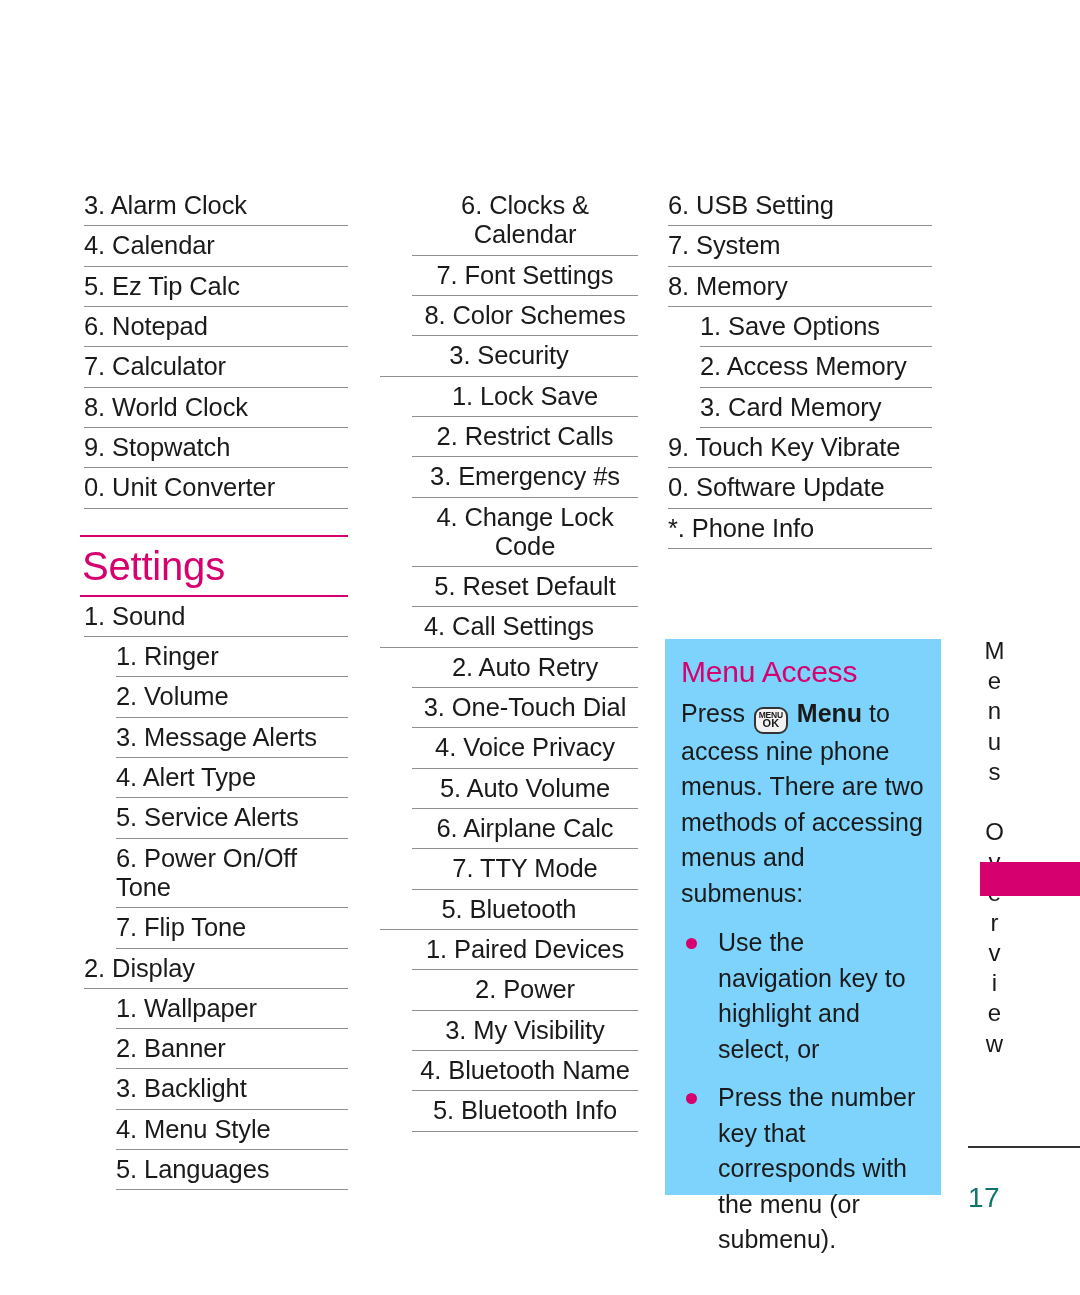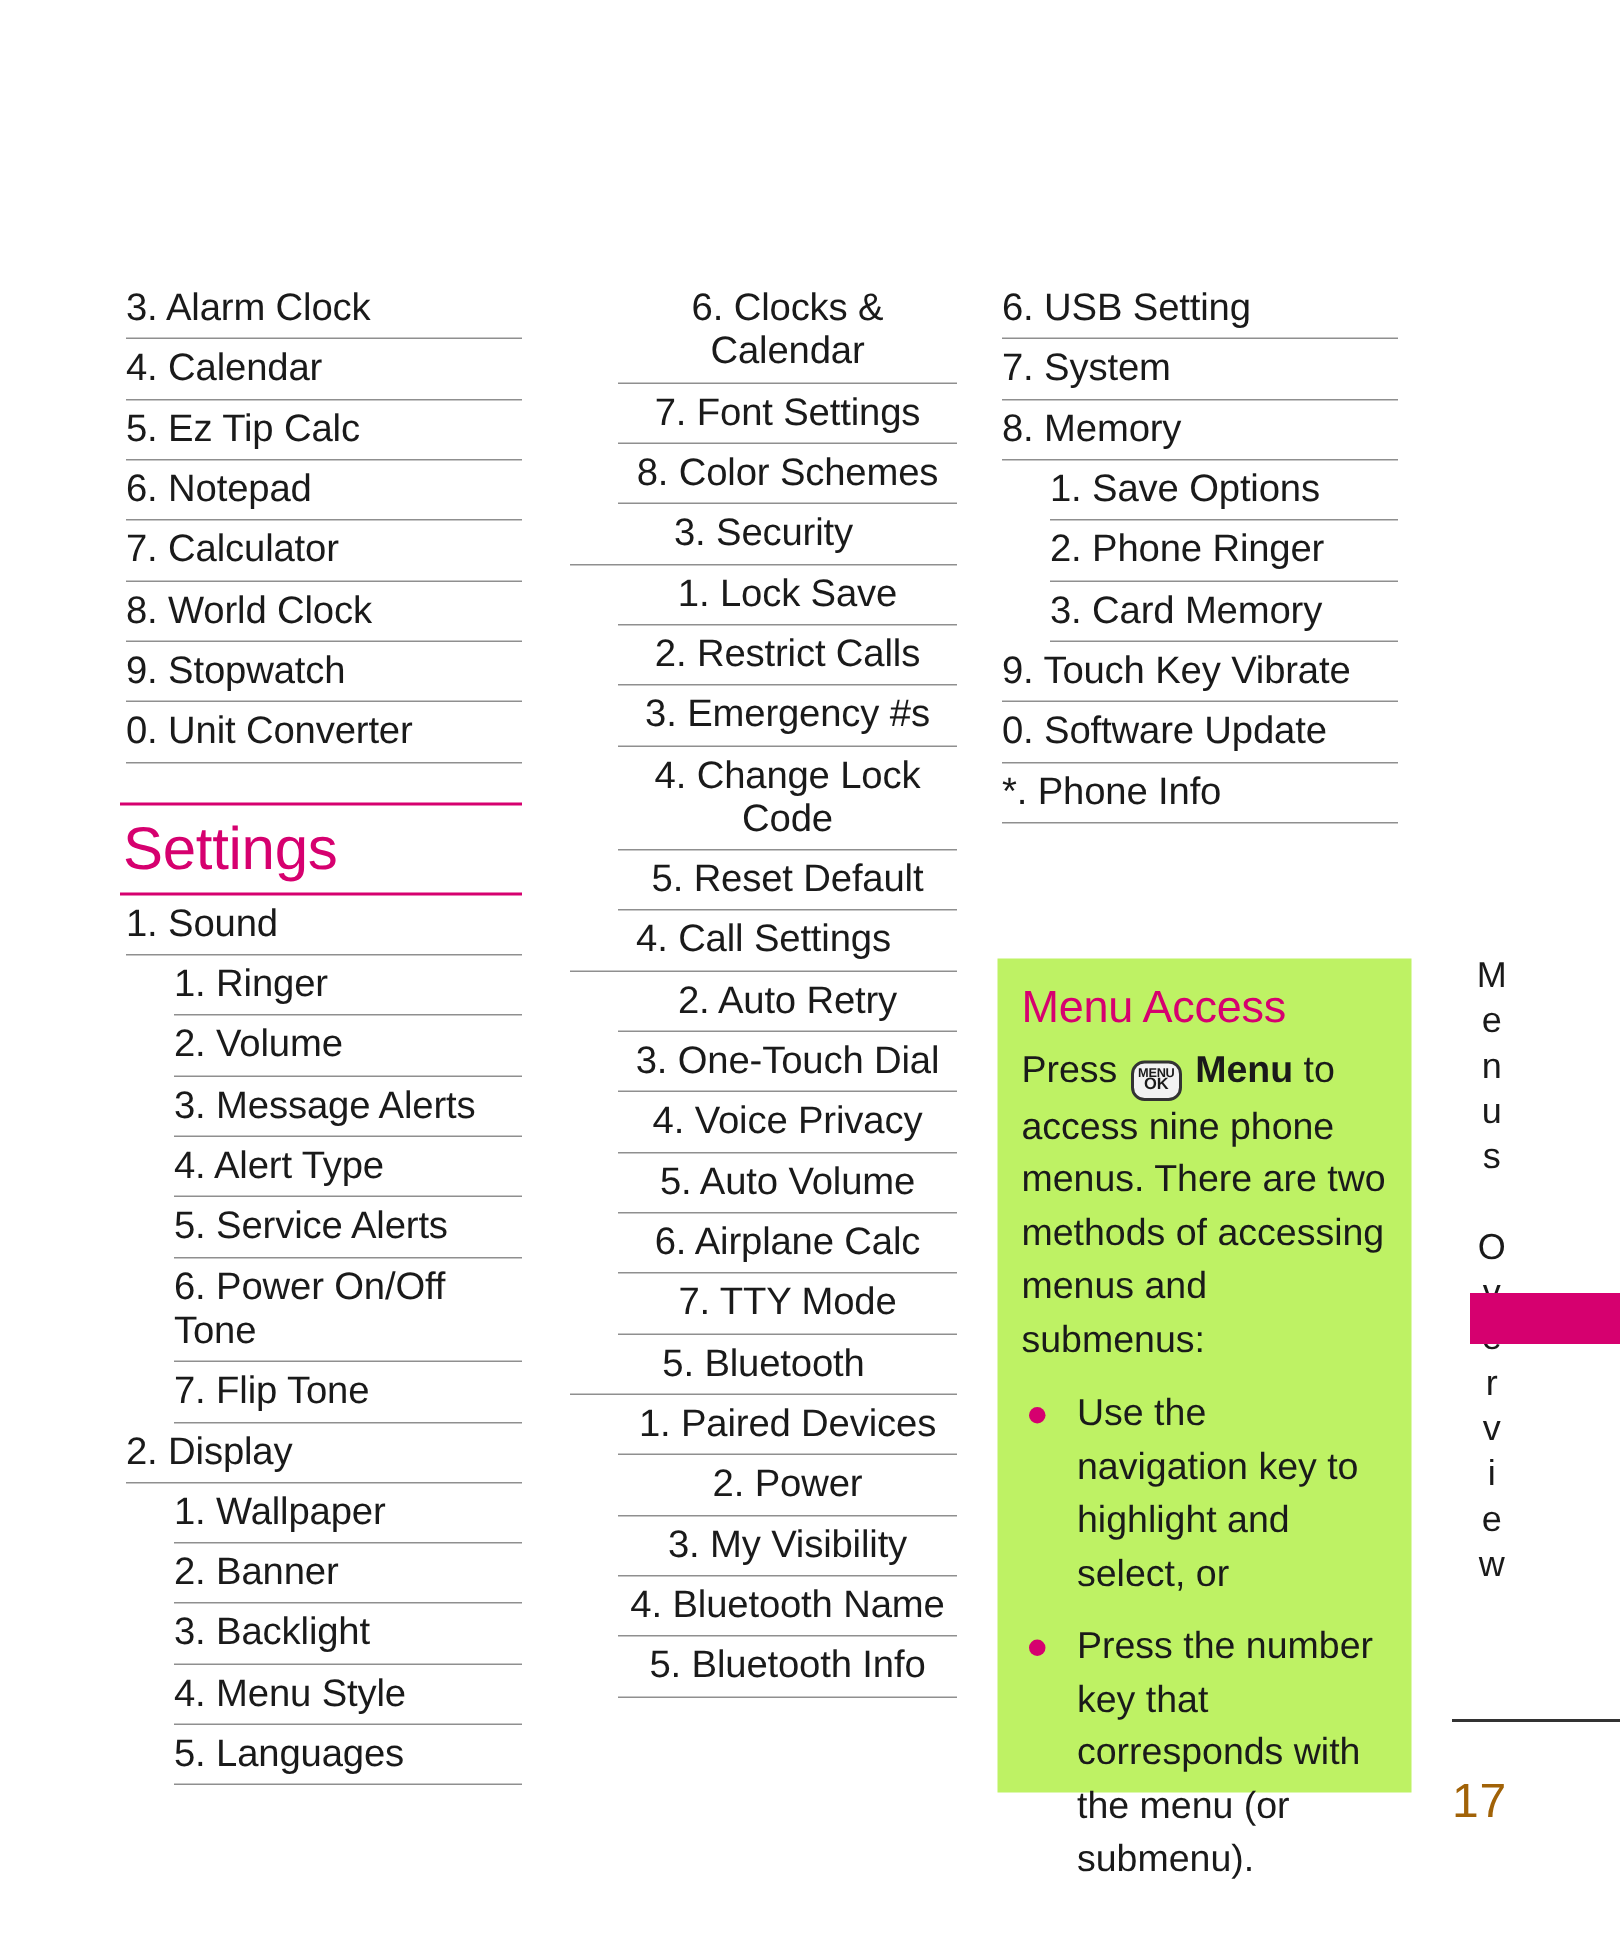--- a/index.html
+++ b/index.html
@@ -61,21 +61,21 @@
     letter-spacing: -0.2px;
   }
 
   
   #callout {
     position: absolute;
     left: 665px;
     top: 639px;
     width: 276px;
     height: 556px;
-    background: #bef264;
+    background: #7dd3fc;
     padding: 16px 16px 10px 16px;
   }
   #callout .ca-title {
     color: #d6006f;
     font-size: 30px;
     line-height: 1.1;
     margin: 0 0 8px 0;
     letter-spacing: -0.2px;
   }
   #callout .ca-para {
@@ -162,22 +162,22 @@
     left: 968px;
     top: 1146px;
     width: 112px;
     height: 2.2px;
     background: #333333;
   }
   #page-num {
     position: absolute;
     left: 968px;
     top: 1182px;
-    font-size: 32px;
-    color: #a16207;
+    font-size: 28px;
+    color: #0f766e;
     letter-spacing: 0.5px;
   }
 </style>
 </head>
 <body>
 
 <div id="page">
 
   <div class="col" id="col1">
     <ul class="menu-list" id="col1-list">
@@ -237,21 +237,21 @@
         <li class="mi lvl3"><span class="num">5.</span><span> Bluetooth Info</span></li>
       </ul>
   </div>
 
   <div class="col" id="col3">
     <ul class="menu-list" id="col3-list">
         <li class="mi lvl2"><span class="num">6.</span><span> USB Setting</span></li>
         <li class="mi lvl2"><span class="num">7.</span><span> System</span></li>
         <li class="mi lvl2"><span class="num">8.</span><span> Memory</span></li>
         <li class="mi lvl3"><span class="num">1.</span><span> Save Options</span></li>
-        <li class="mi lvl3"><span class="num">2.</span><span> Phone Ringer</span></li>
+        <li class="mi lvl3"><span class="num">2.</span><span> Access Memory</span></li>
         <li class="mi lvl3"><span class="num">3.</span><span> Card Memory</span></li>
         <li class="mi lvl2"><span class="num">9.</span><span> Touch Key Vibrate</span></li>
         <li class="mi lvl2"><span class="num">0.</span><span> Software Update</span></li>
         <li class="mi lvl2"><span class="num">*.</span><span> Phone Info</span></li>
       </ul>
   </div>
 
   <div id="callout">
     <div class="ca-title">Menu Access</div>
     <p class="ca-para"><span>Press</span>

